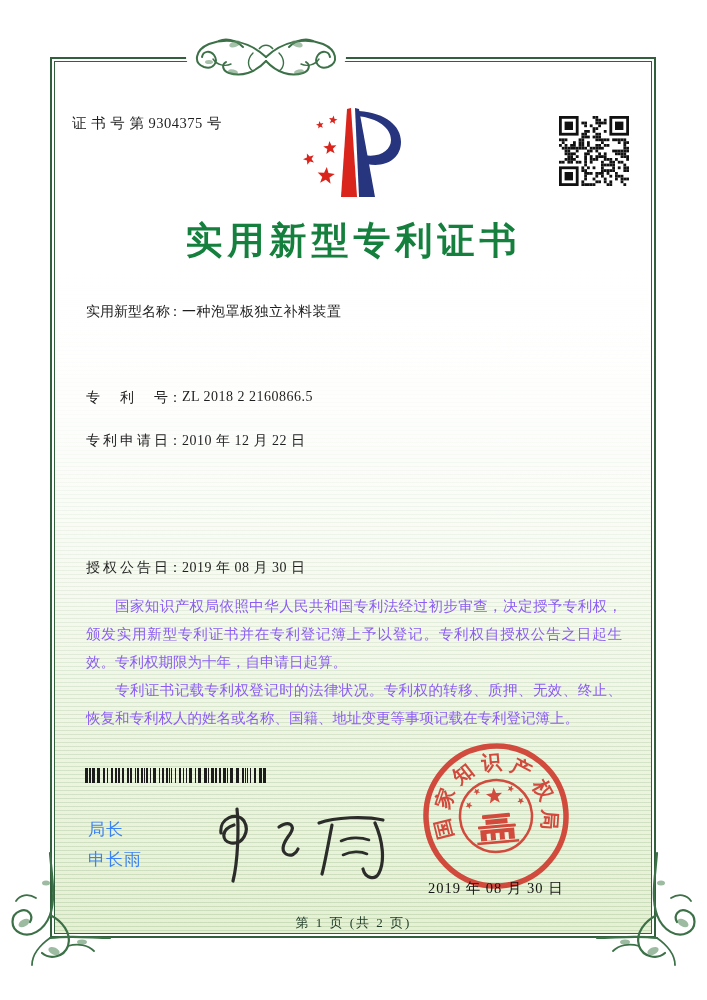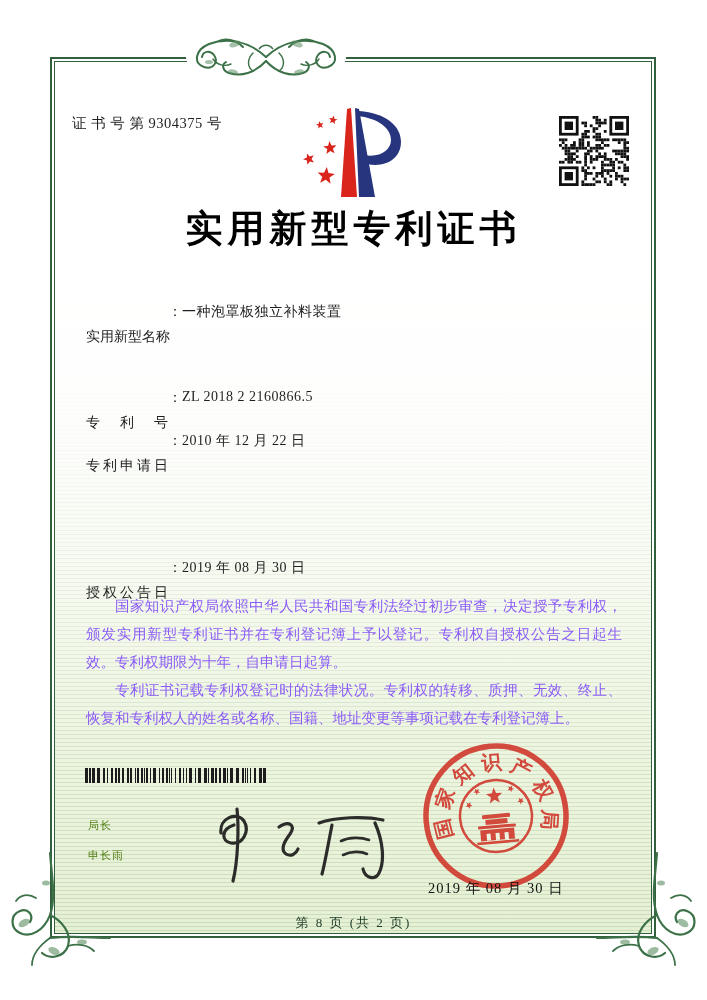--- a/index.html
+++ b/index.html
@@ -13,32 +13,32 @@
   .frame-inner-line{position:absolute;inset:2px;border:1px solid #33603c;pointer-events:none;}
   
   .guilloche{position:absolute;inset:3px;
     background:
       linear-gradient(180deg,#ffffff 0%,#ffffff 22%,rgba(255,255,255,.92) 40%,rgba(255,255,255,.55) 58%,rgba(255,255,255,.18) 78%,rgba(255,255,255,0) 100%),
       repeating-linear-gradient(180deg,rgba(118,166,104,.26) 0 1px,rgba(118,166,104,0) 1px 4px),
       linear-gradient(180deg,#f6faf0 0%,#eef5e2 55%,#e6f0d4 100%);
   }
   .abs{position:absolute;}
   .cert-no{left:72px;top:114px;font-size:14.5px;letter-spacing:.5px;}
-  .title{left:0;right:0;top:204px;text-align:center;font-size:37px;font-weight:bold;
-    letter-spacing:5px;color:#000000;}
+  .title{left:0;right:0;top:216px;text-align:center;font-size:37px;font-weight:bold;
+    letter-spacing:5px;color:#15803d;}
   .field-row{left:86px;right:52px;height:22px;font-size:14px;white-space:nowrap;}
-  .field-label{display:inline-block;width:82px;text-align:justify;text-align-last:justify;vertical-align:top;margin-top:25px;}
+  .field-label{display:inline-block;width:82px;text-align:justify;text-align-last:justify;vertical-align:top;}
   .field-label.w2{width:100px;}
   .field-colon{display:inline-block;vertical-align:top;}
   .field-value{display:inline-block;margin-left:0;vertical-align:top;letter-spacing:.5px;}
   .pair2{position:absolute;left:229px;top:0;white-space:nowrap;}
   .paras{left:86px;top:592px;width:536px;font-size:14.5px;line-height:28px;
     text-align:justify;color:#8b5cf6;}
   .paras p{margin:0;text-indent:2em;}
-  .signer{left:88px;font-size:11px;letter-spacing:1px;color:#4d7c0f;}
+  .signer{left:88px;font-size:17px;letter-spacing:1px;color:#3b82f6;}
   .seal-date{left:428px;top:879px;font-size:14.5px;letter-spacing:1px;color:#141414;z-index:6;}
   .footer{left:0;right:0;top:914px;text-align:center;font-size:13px;letter-spacing:2px;color:#1d3a26;}
   svg{display:block;}
   .seal-svg{opacity:.88;transform:rotate(-5deg);z-index:5;}
 </style>
 </head>
 <body>
 
 <div class="page">
 
@@ -419,21 +419,21 @@
       <g fill="#eef4e2">
         <rect x="-11" y="17" width="4" height="7"></rect>
         <rect x="-2" y="17" width="4" height="7"></rect>
         <rect x="7" y="17" width="4" height="7"></rect>
       </g>
     </g>
   </svg>
 
   <div class="abs seal-date">2019 年 08 月 30 日</div>
 
-  <div class="abs footer">第 8 页 (共 2 页)</div>
+  <div class="abs footer">第 1 页 (共 2 页)</div>
 
   <svg id="flourish-bl" class="abs" style="left:2px;top:843px" width="112" height="125" viewBox="0 0 112 125">
     <g fill="none" stroke="#3c7148" stroke-width="2.2" stroke-linecap="round">
       <path d="M48,10 C50,35 54,55 48,72 C42,88 28,95 18,90 C8,85 8,72 18,68 C26,65 32,72 28,79"></path>
       <path d="M48,72 C60,78 70,90 66,103 C62,114 48,117 40,110"></path>
       <path d="M48,95 C70,92 90,95 108,95"></path>
       <path d="M48,95 C38,102 30,112 30,122" stroke-width="1.8"></path>
       <path d="M66,103 C76,100 86,102 92,108" stroke-width="1.8"></path>
       <path d="M34,55 C26,50 18,52 14,58" stroke-width="1.8"></path>
     </g>

